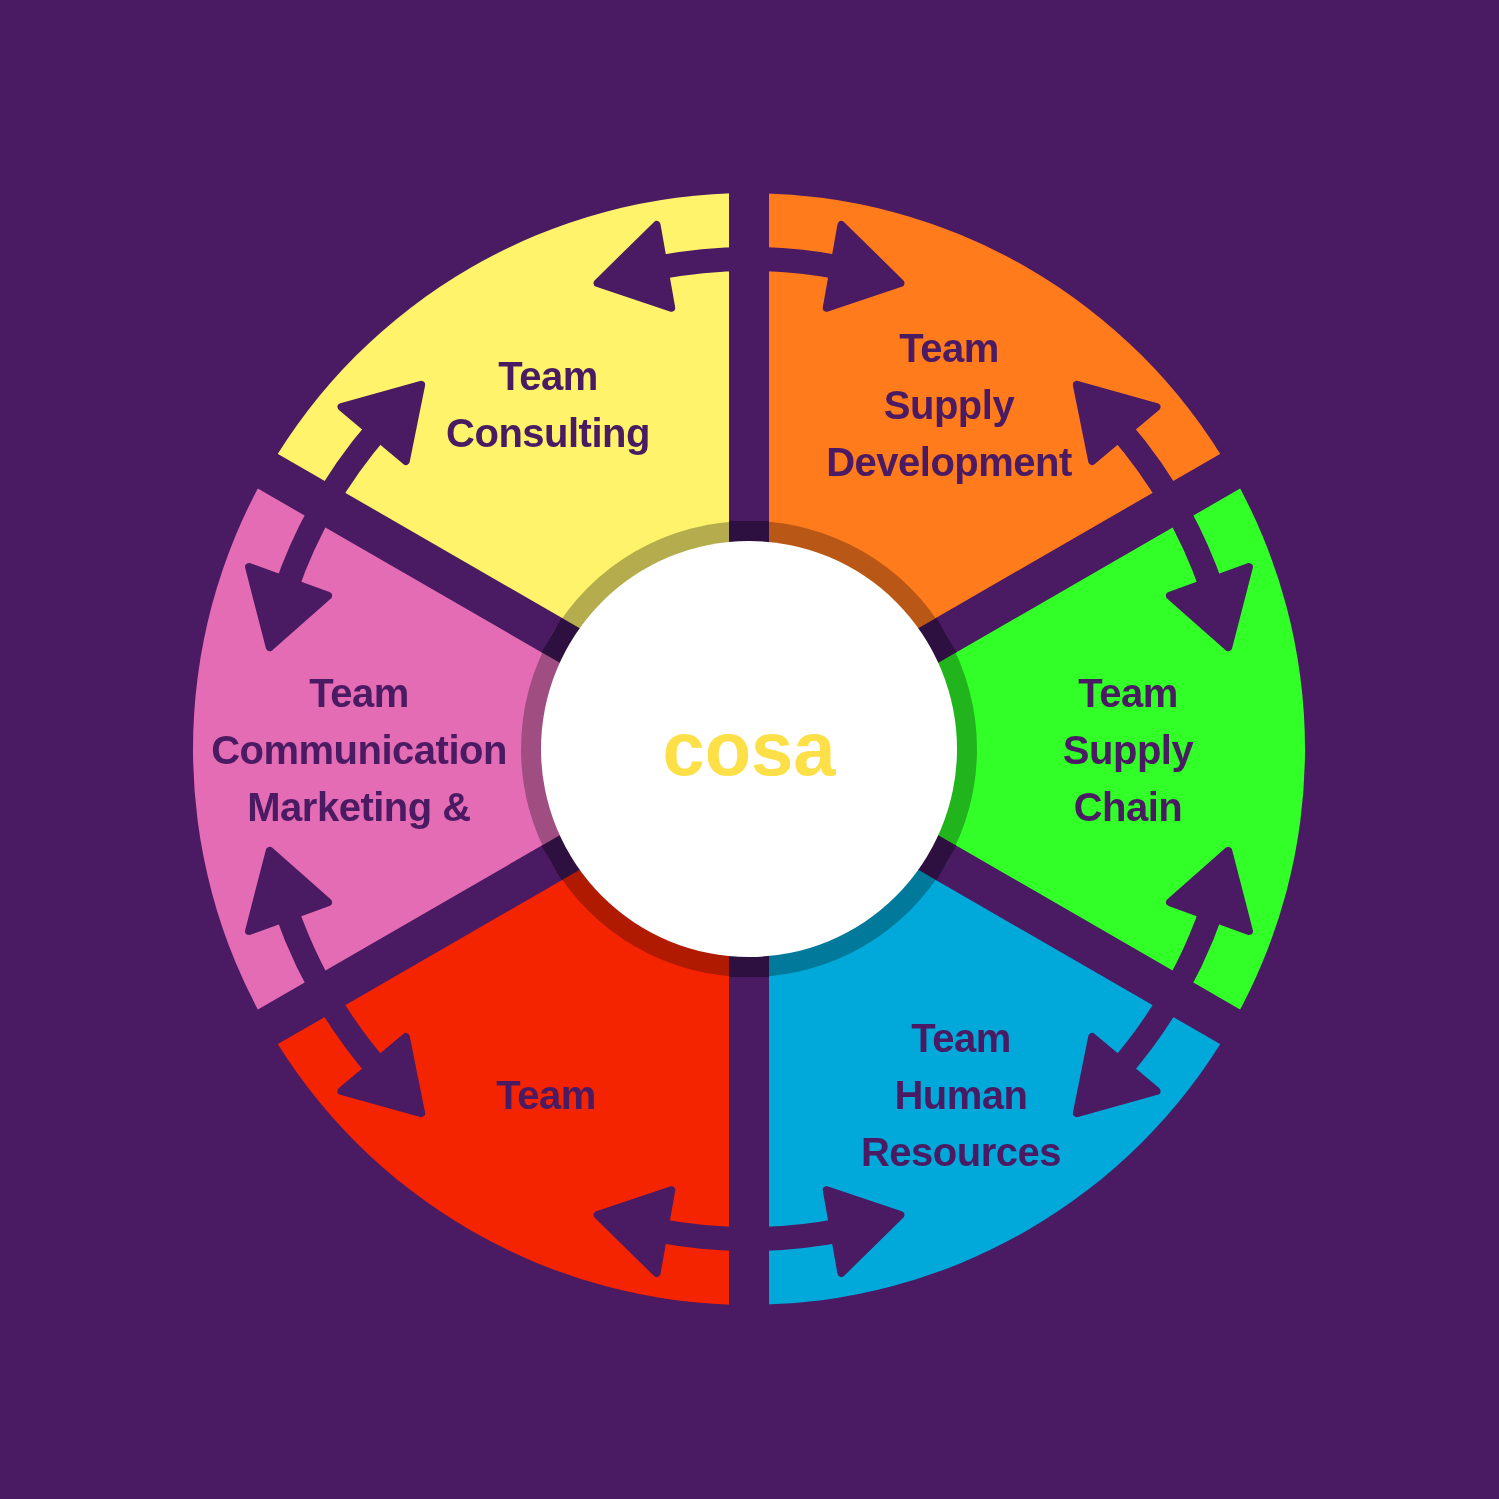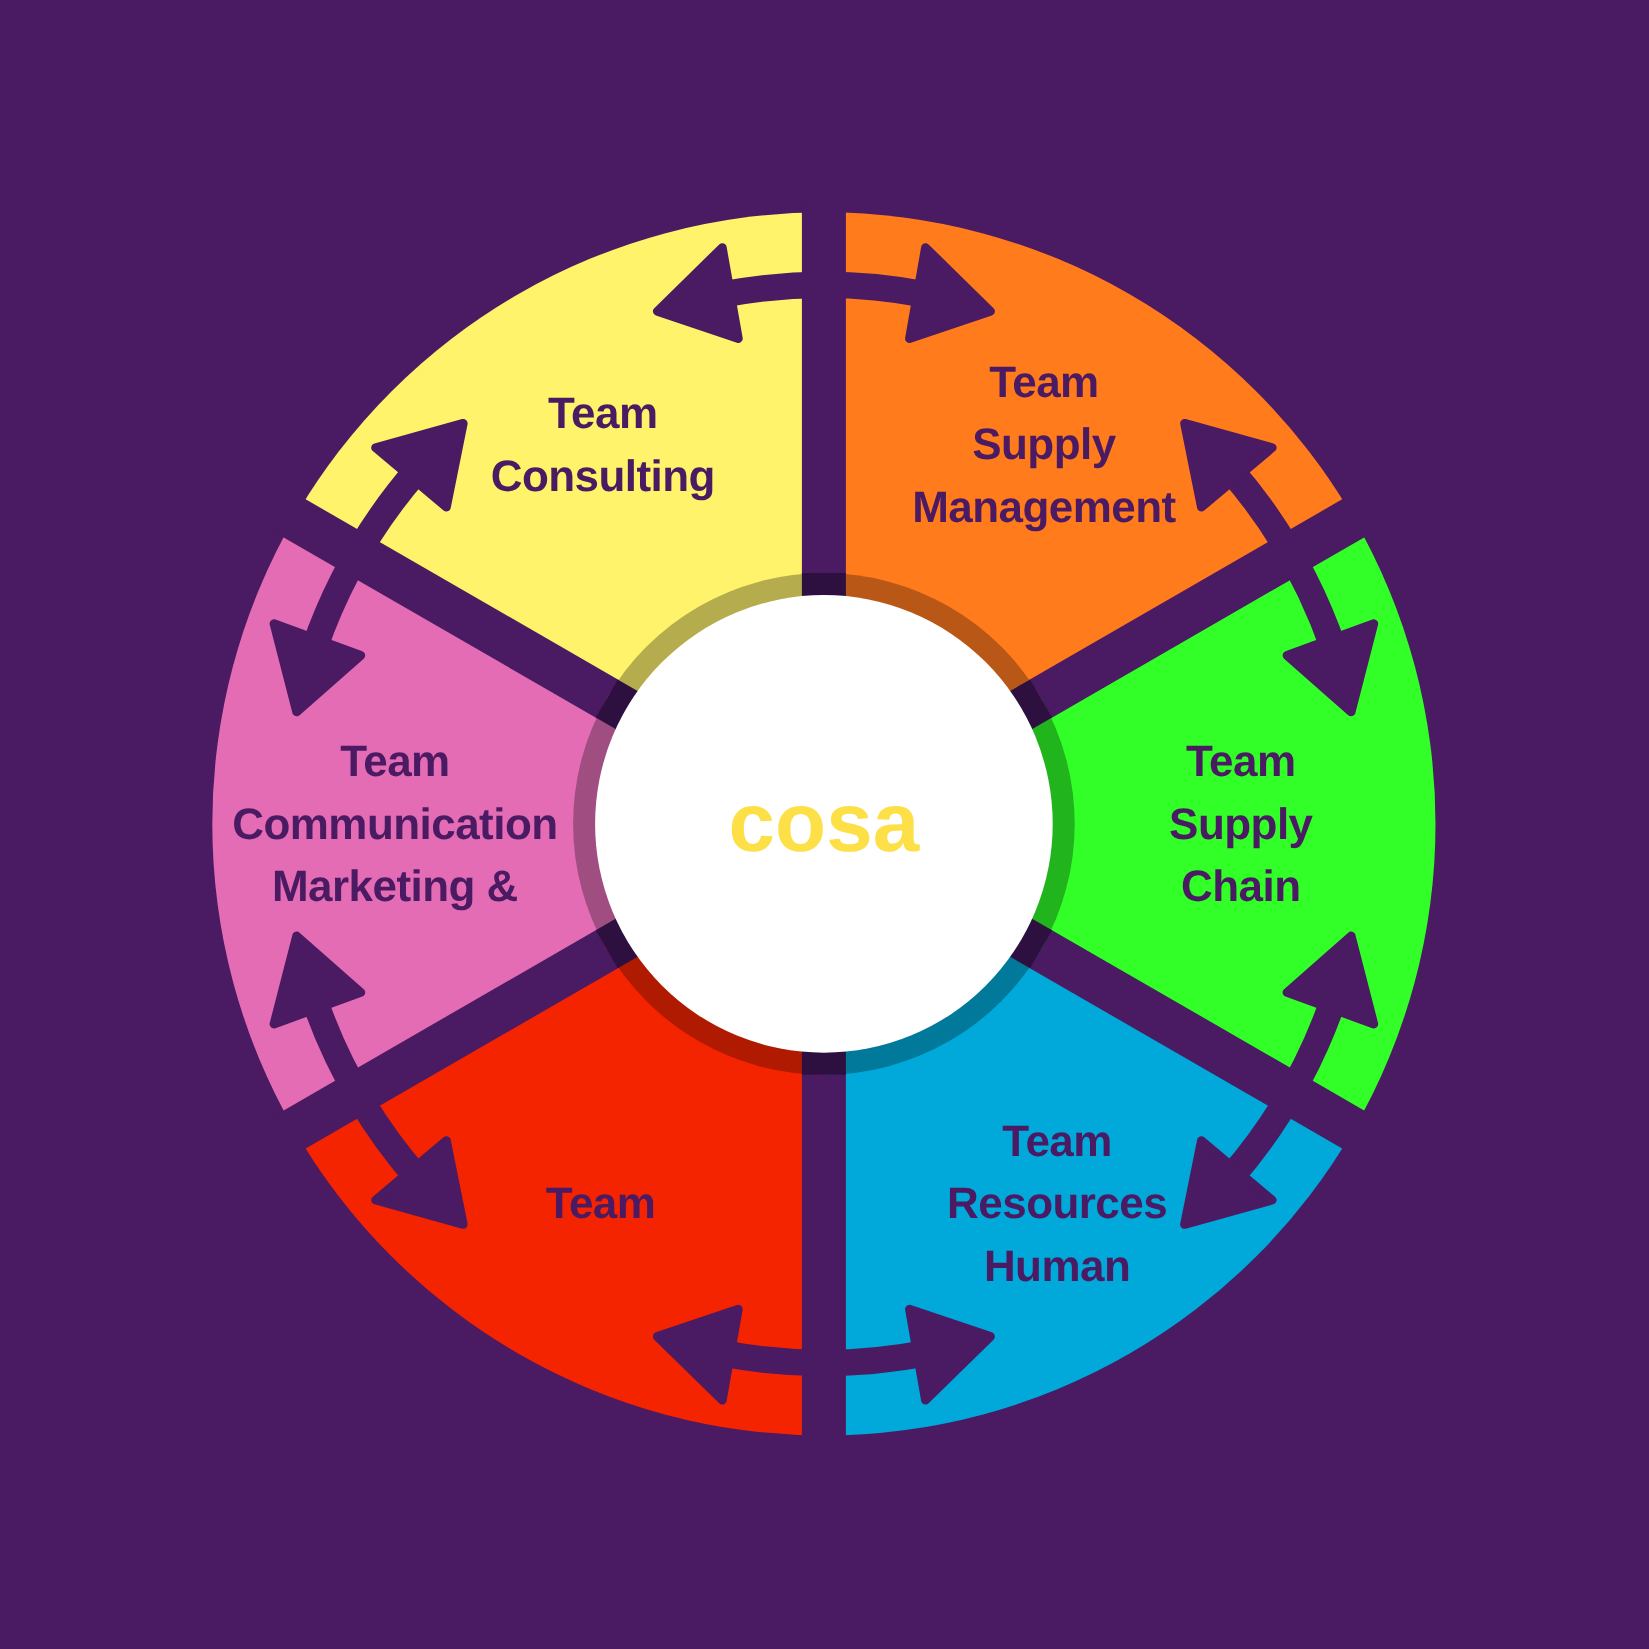--- a/index.html
+++ b/index.html
@@ -71,31 +71,31 @@
       </g>
   </svg>
 
   <div class="label" id="lbl-sales" style="left:548px;top:405px;">
     <span>Team</span>
     <span>Consulting</span>
   </div>
   <div class="label" style="left:949px;top:405px;">
     <span>Team</span>
     <span>Supply</span>
-    <span>Management</span>
+    <span>Development</span>
   </div>
   <div class="label" style="left:1128px;top:750px;">
     <span>Team</span>
     <span>Supply</span>
     <span>Chain</span>
   </div>
   <div class="label" style="left:961px;top:1095px;">
     <span>Team</span>
+    <span>Human</span>
     <span>Resources</span>
-    <span>Human</span>
   </div>
   <div class="label" style="left:546px;top:1095px;">
     <span>Team</span>
   </div>
   <div class="label" style="left:359px;top:750px;">
     <span>Team</span>
     <span>Communication</span>
     <span>Marketing &amp;</span>
   </div>
 

